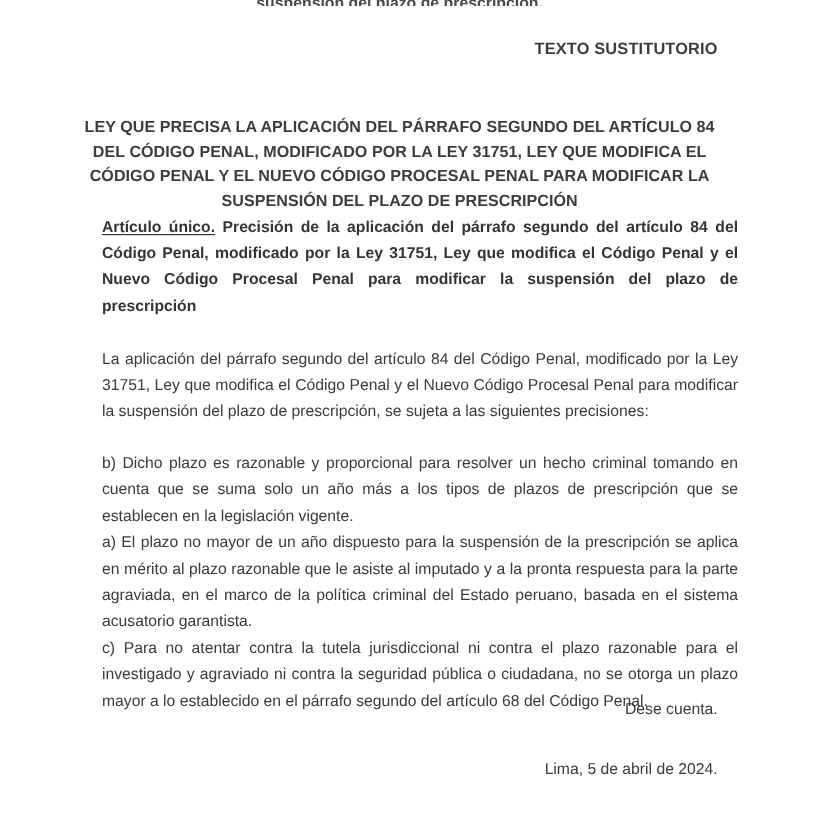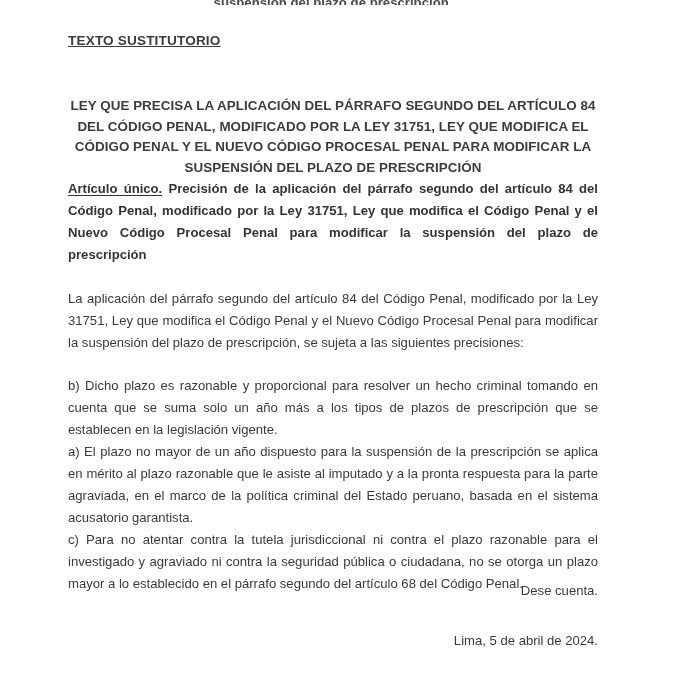--- a/index.html
+++ b/index.html
@@ -41,52 +41,51 @@
     color: #4a4a4c;
     margin: 0;
     padding: 0;
     height: 11px;
     overflow: hidden;
     position: relative;
     top: -6px;
   }
 
   .doc-heading {
-    text-align: left;
+    text-align: right;
     font-size: 13.6px;
     font-weight: bold;
     letter-spacing: 0.15px;
     color: #3c3c3e;
     margin: 0;
     padding: 0;
     position: absolute;
     top: 33px;
     left: 0;
     width: 530px;
-    text-decoration: underline;
   }
 
   .doc-title {
     position: absolute;
     top: 96px;
     left: -6px;
     width: 542px;
     text-align: center;
     font-size: 13.4px;
     font-weight: bold;
     line-height: 20.5px;
     letter-spacing: 0.05px;
     color: #3c3c3e;
     margin: 0;
   }
 
   .body-block {
     position: absolute;
     top: 178px;
-    left: 0;
+    left: 17px;
     width: 530px;
   }
 
   p.para {
     margin: 0 0 0 0;
     font-size: 13.1px;
     line-height: 22px;
     text-align: justify;
     text-justify: inter-word;
     color: #3a3a3c;

